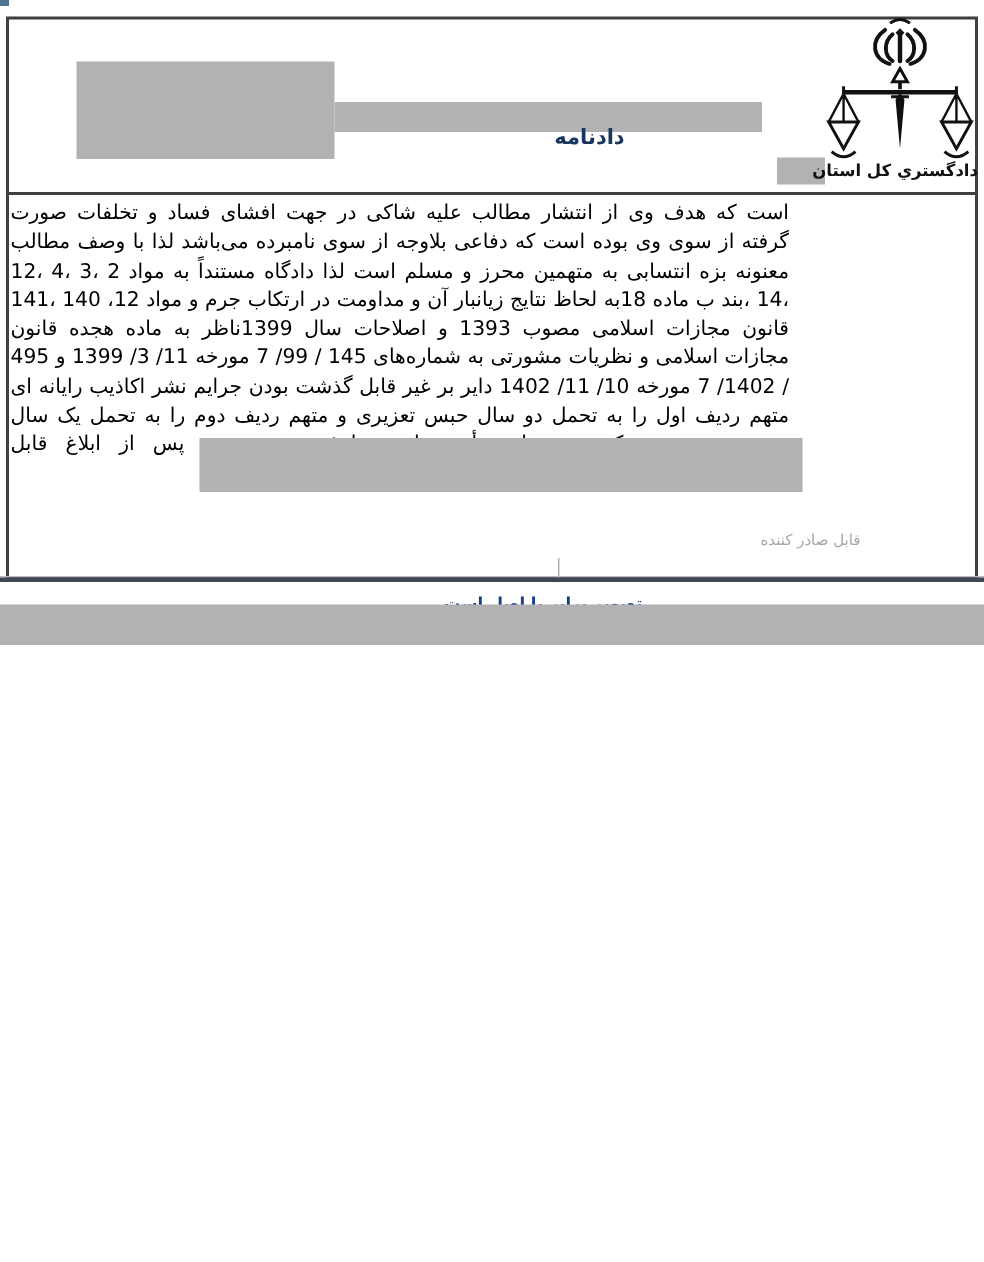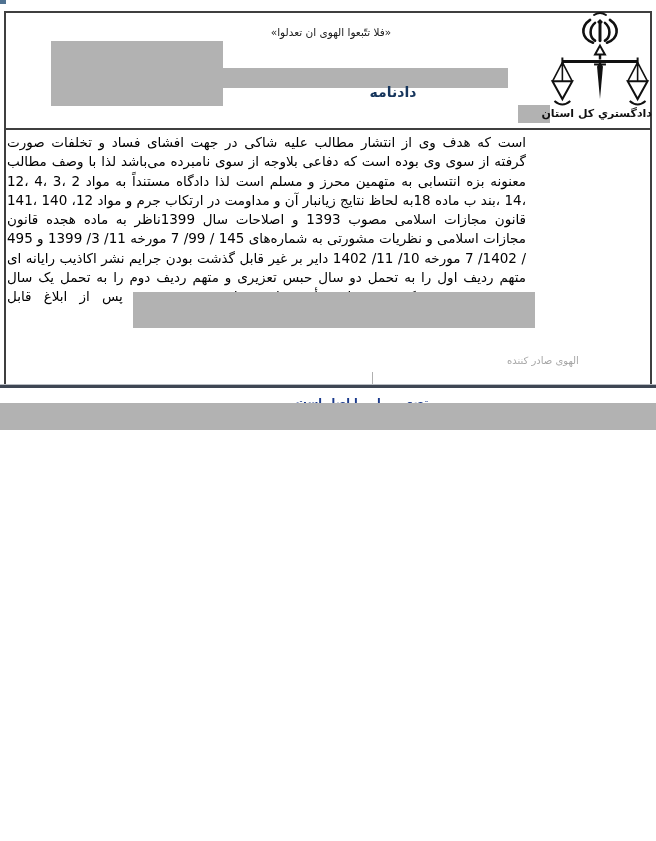--- a/index.html
+++ b/index.html
@@ -101,21 +101,20 @@
 </style>
 </head>
 <body>
 
 <div class="page">
 
   <div class="abs scan-artifact"></div>
 
   <div class="abs doc-box"></div>
 
-  <div class="abs quote">«فلا تتّبعوا الهوی ان تعدلوا»</div>
 
   <div class="abs redaction redact-a"></div>
   <div class="abs redaction redact-b"></div>
 
   <div class="abs doc-title">دادنامه</div>
 
   <div class="abs emblem">
     <svg viewBox="0 0 104 100" xmlns="http://www.w3.org/2000/svg" fill="none" stroke="#111111">
 
       <path d="M46,5 Q52,1 58,5" stroke-width="2" stroke-linecap="round"></path>
@@ -147,21 +146,21 @@
 
   <div class="abs redaction redact-c"></div>
   <div class="abs judiciary-label">دادگستري کل استان</div>
 
   <div class="abs header-divider"></div>
 
   <div class="abs body-text">است که  هدف وی از انتشار مطالب علیه شاکی در جهت افشای فساد و تخلفات صورت گرفته از سوی وی بوده است که دفاعی بلاوجه از سوی نامبرده می‌باشد لذا با وصف مطالب معنونه بزه انتسابی به متهمین محرز و مسلم است لذا دادگاه مستنداً به مواد 2 ،3 ،4 ،12 ،14 ،بند ب ماده 18به لحاظ نتایج زیانبار آن و مداومت در ارتکاب جرم و مواد 12، 140 ،141 قانون مجازات اسلامی مصوب 1393 و اصلاحات سال 1399ناظر به ماده هجده قانون مجازات اسلامی و نظریات مشورتی به شماره‌های 145 / 99/ 7 مورخه 11/ 3/ 1399 و 495 / 1402/ 7 مورخه 10/ 11/ 1402 دایر بر غیر قابل گذشت بودن جرایم نشر اکاذیب رایانه ای  متهم ردیف اول  را به تحمل دو سال حبس تعزیری و متهم ردیف دوم را به تحمل یک سال حبس تعزیری محکوم می‌نماید رأی صادره ظرف بیست روز پس از ابلاغ قابل تجدیدنظرخواهی در محاکم تجدیدنظر مرکز استان اصفهان می باشد</div>
 
   <div class="abs redaction redact-d"></div>
 
-  <div class="abs signature-label">الهوی صادر کننده</div>
+  <div class="abs signature-label">قابل صادر کننده</div>
   <div class="abs signature-cell-border"></div>
 
   <div class="abs separator-light"></div>
   <div class="abs separator-dark"></div>
 
   <div class="abs copy-note">تصویر برابر با اصل است.</div>
 
   <div class="abs redaction redact-e"></div>
 
 </div>

